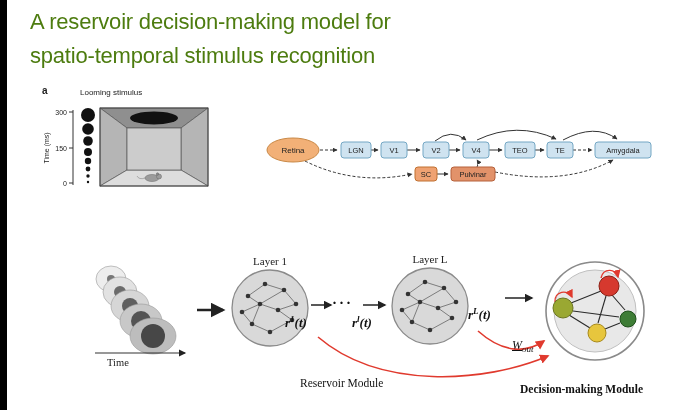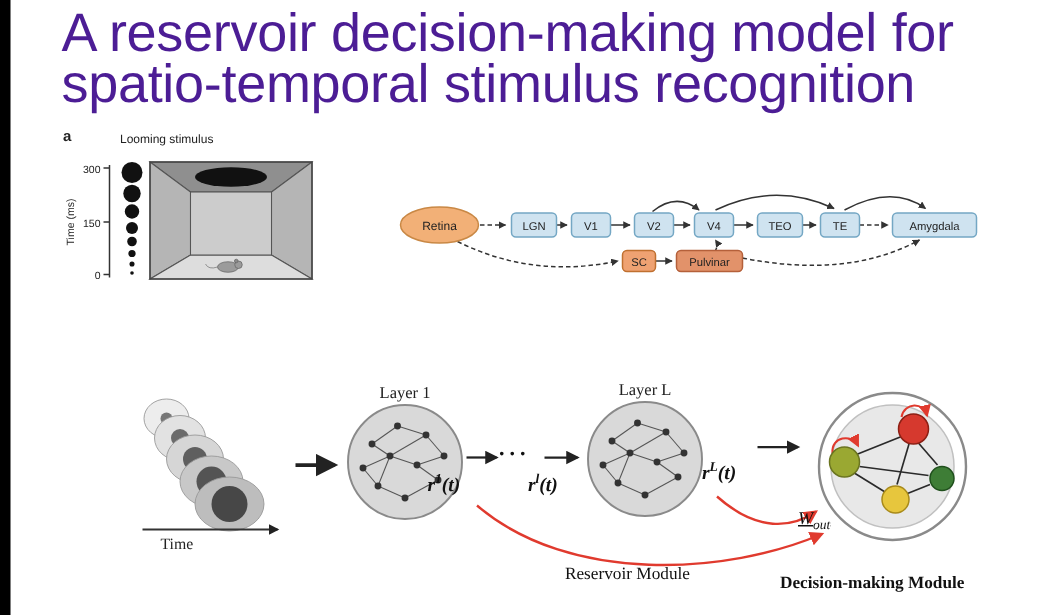--- a/index.html
+++ b/index.html
@@ -1,21 +1,21 @@
 <!DOCTYPE html>
 <html><head>
 <meta charset="utf-8">
 <style>
   * { margin:0; padding:0; box-sizing:border-box; }
   html,body { width:700px; height:410px; }
   body { background:#ffffff; font-family:"Liberation Sans",sans-serif; position:relative; overflow:hidden; }
   .slide { position:absolute; left:0; top:0; width:700px; height:410px; background:#ffffff; }
   .left-bar { position:absolute; left:0; top:0; width:7px; height:410px; background:#000000; }
-  .title { position:absolute; left:41px; top:5px; width:650px;
-           font-size:36px; line-height:34px; font-weight:500; color:#4c1d95; letter-spacing:-0.2px; }
+  .title { position:absolute; left:30px; top:5px; width:650px;
+           font-size:22px; line-height:34px; font-weight:500; color:#4d7c0f; letter-spacing:-0.2px; }
   svg { position:absolute; overflow:visible; }
   svg text { font-family:"Liberation Sans",sans-serif; fill:#222; }
   svg text.serif { font-family:"Liberation Serif",serif; }
   .panel-a-svg   { left:40px;  top:82px; }
   .pathway-svg   { left:265px; top:120px; }
   .reservoir-svg { left:85px;  top:245px; }
   .mathlabel { position:absolute; font-family:"Liberation Serif",serif; font-style:italic;
                font-weight:bold; font-size:13px; color:#111; white-space:nowrap; }
   .mathlabel sup { font-size:9px; vertical-align:super; }
   .mathlabel sub { font-size:9px; vertical-align:sub; font-style:italic; }
@@ -233,19 +233,19 @@
   <div class="mathlabel" style="left:285px; top:314px;">
     <span>r</span><sup>1</sup><span>(t)</span>
   </div>
   <div class="dots-label" style="left:332px; top:295px;">···</div>
   <div class="mathlabel" style="left:352px; top:314px;">
     <span>r</span><sup>l</sup><span>(t)</span>
   </div>
   <div class="mathlabel" style="left:468px; top:306px;">
     <span>r</span><sup>L</sup><span>(t)</span>
   </div>
-  <div class="mathlabel wout-label" style="left:532px; top:338px; font-size:12px;text-decoration:underline;">
+  <div class="mathlabel wout-label" style="left:512px; top:338px; font-size:12px;text-decoration:underline;">
     <span>W</span><sub>out</sub>
   </div>
-  <div class="module-label" style="left:300px; top:377px; width:160px; text-align:right;">Reservoir Module</div>
+  <div class="module-label" style="left:300px; top:377px; width:160px; text-align:left;">Reservoir Module</div>
   <div class="module-label bold" style="left:520px; top:383px; width:170px; text-align:left;">Decision-making Module</div>
 
 </div>
 
 </body></html>

